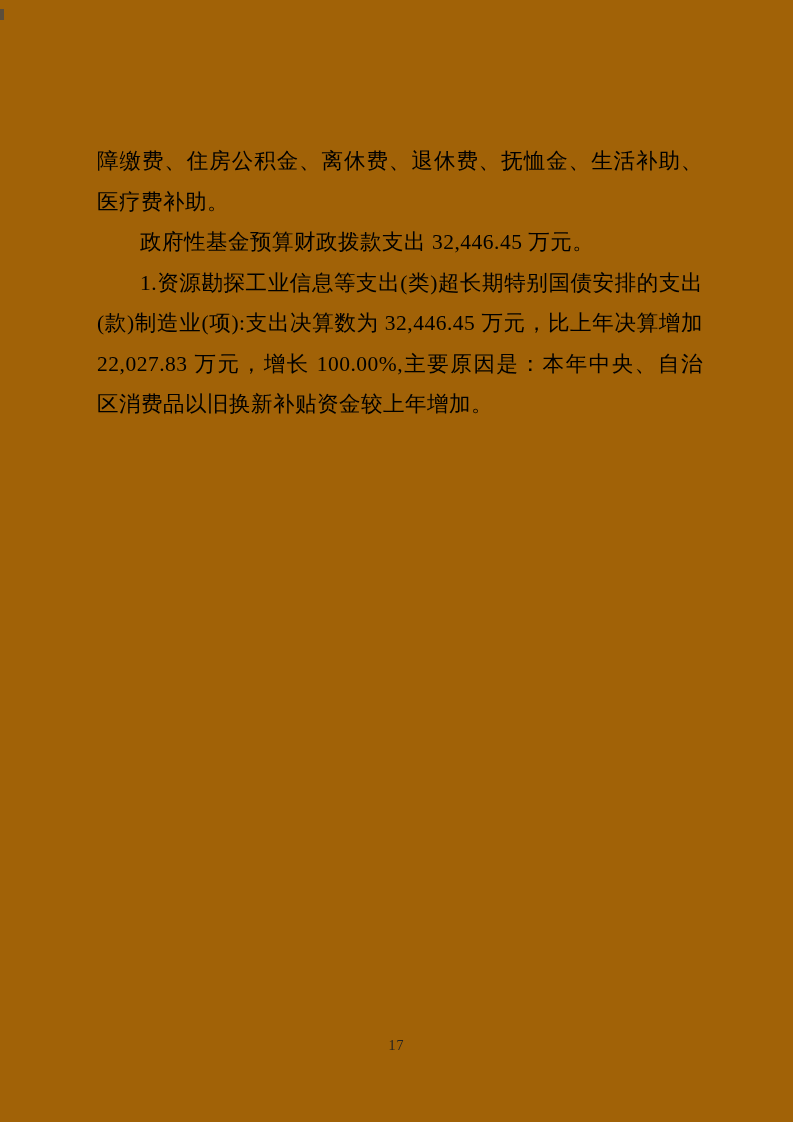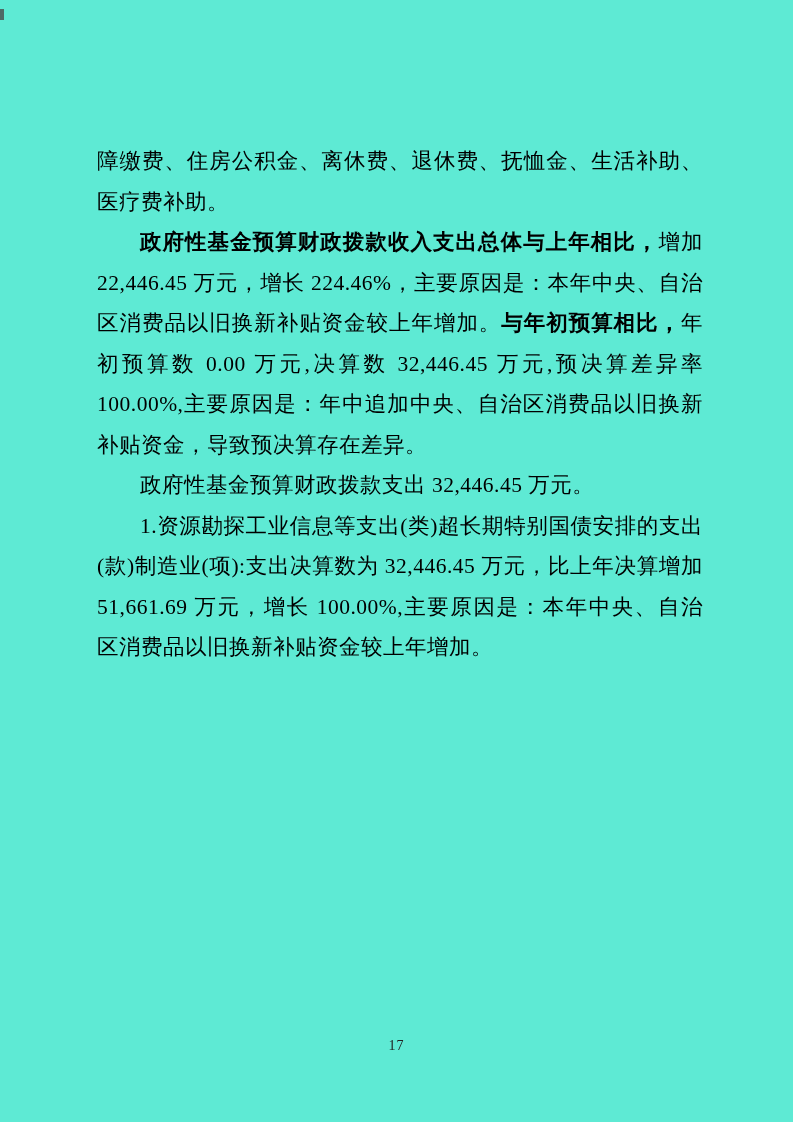--- a/index.html
+++ b/index.html
@@ -4,21 +4,21 @@
 <style>
   html, body {
     margin: 0;
     padding: 0;
     background: #ffffff;
   }
   .page {
     position: relative;
     width: 793px;
     height: 1122px;
-    background: #5eead4;
+    background: #a16207;
     color: #000000;
     font-family: "Liberation Serif", "DejaVu Serif", serif;
     overflow: hidden;
   }
   .scan-mark {
     position: absolute;
     left: 0;
     top: 9px;
     width: 4px;
     height: 11px;
@@ -57,20 +57,19 @@
     letter-spacing: 1px;
   }
 </style>
 </head>
 <body>
 
 <div class="page">
   <div class="scan-mark"></div>
   <main class="content" id="doc-body">
       <p class="para"><span class="run">障缴费、住房公积金、离休费、退休费、抚恤金、生活补助、医疗费补助。</span></p>
-      <p class="para indent"><span class="run bold">政府性基金预算财政拨款收入支出总体与上年相比，</span><span class="run">增加 22,446.45 万元，增长 224.46%，主要原因是：本年中央、自治区消费品以旧换新补贴资金较上年增加。</span><span class="run bold">与年初预算相比，</span><span class="run">年初预算数 0.00 万元,决算数 32,446.45 万元,预决算差异率 100.00%,主要原因是：年中追加中央、自治区消费品以旧换新补贴资金，导致预决算存在差异。</span></p>
       <p class="para indent"><span class="run">政府性基金预算财政拨款支出 32,446.45 万元。</span></p>
-      <p class="para indent"><span class="run">1.资源勘探工业信息等支出(类)超长期特别国债安排的支出(款)制造业(项):支出决算数为 32,446.45 万元，比上年决算增加 51,661.69 万元，增长 100.00%,主要原因是：本年中央、自治区消费品以旧换新补贴资金较上年增加。</span></p>
+      <p class="para indent"><span class="run">1.资源勘探工业信息等支出(类)超长期特别国债安排的支出(款)制造业(项):支出决算数为 32,446.45 万元，比上年决算增加 22,027.83 万元，增长 100.00%,主要原因是：本年中央、自治区消费品以旧换新补贴资金较上年增加。</span></p>
     </main>
   <footer class="footer">
     <span class="page-number">17</span>
   </footer>
 </div>
 
 </body></html>

